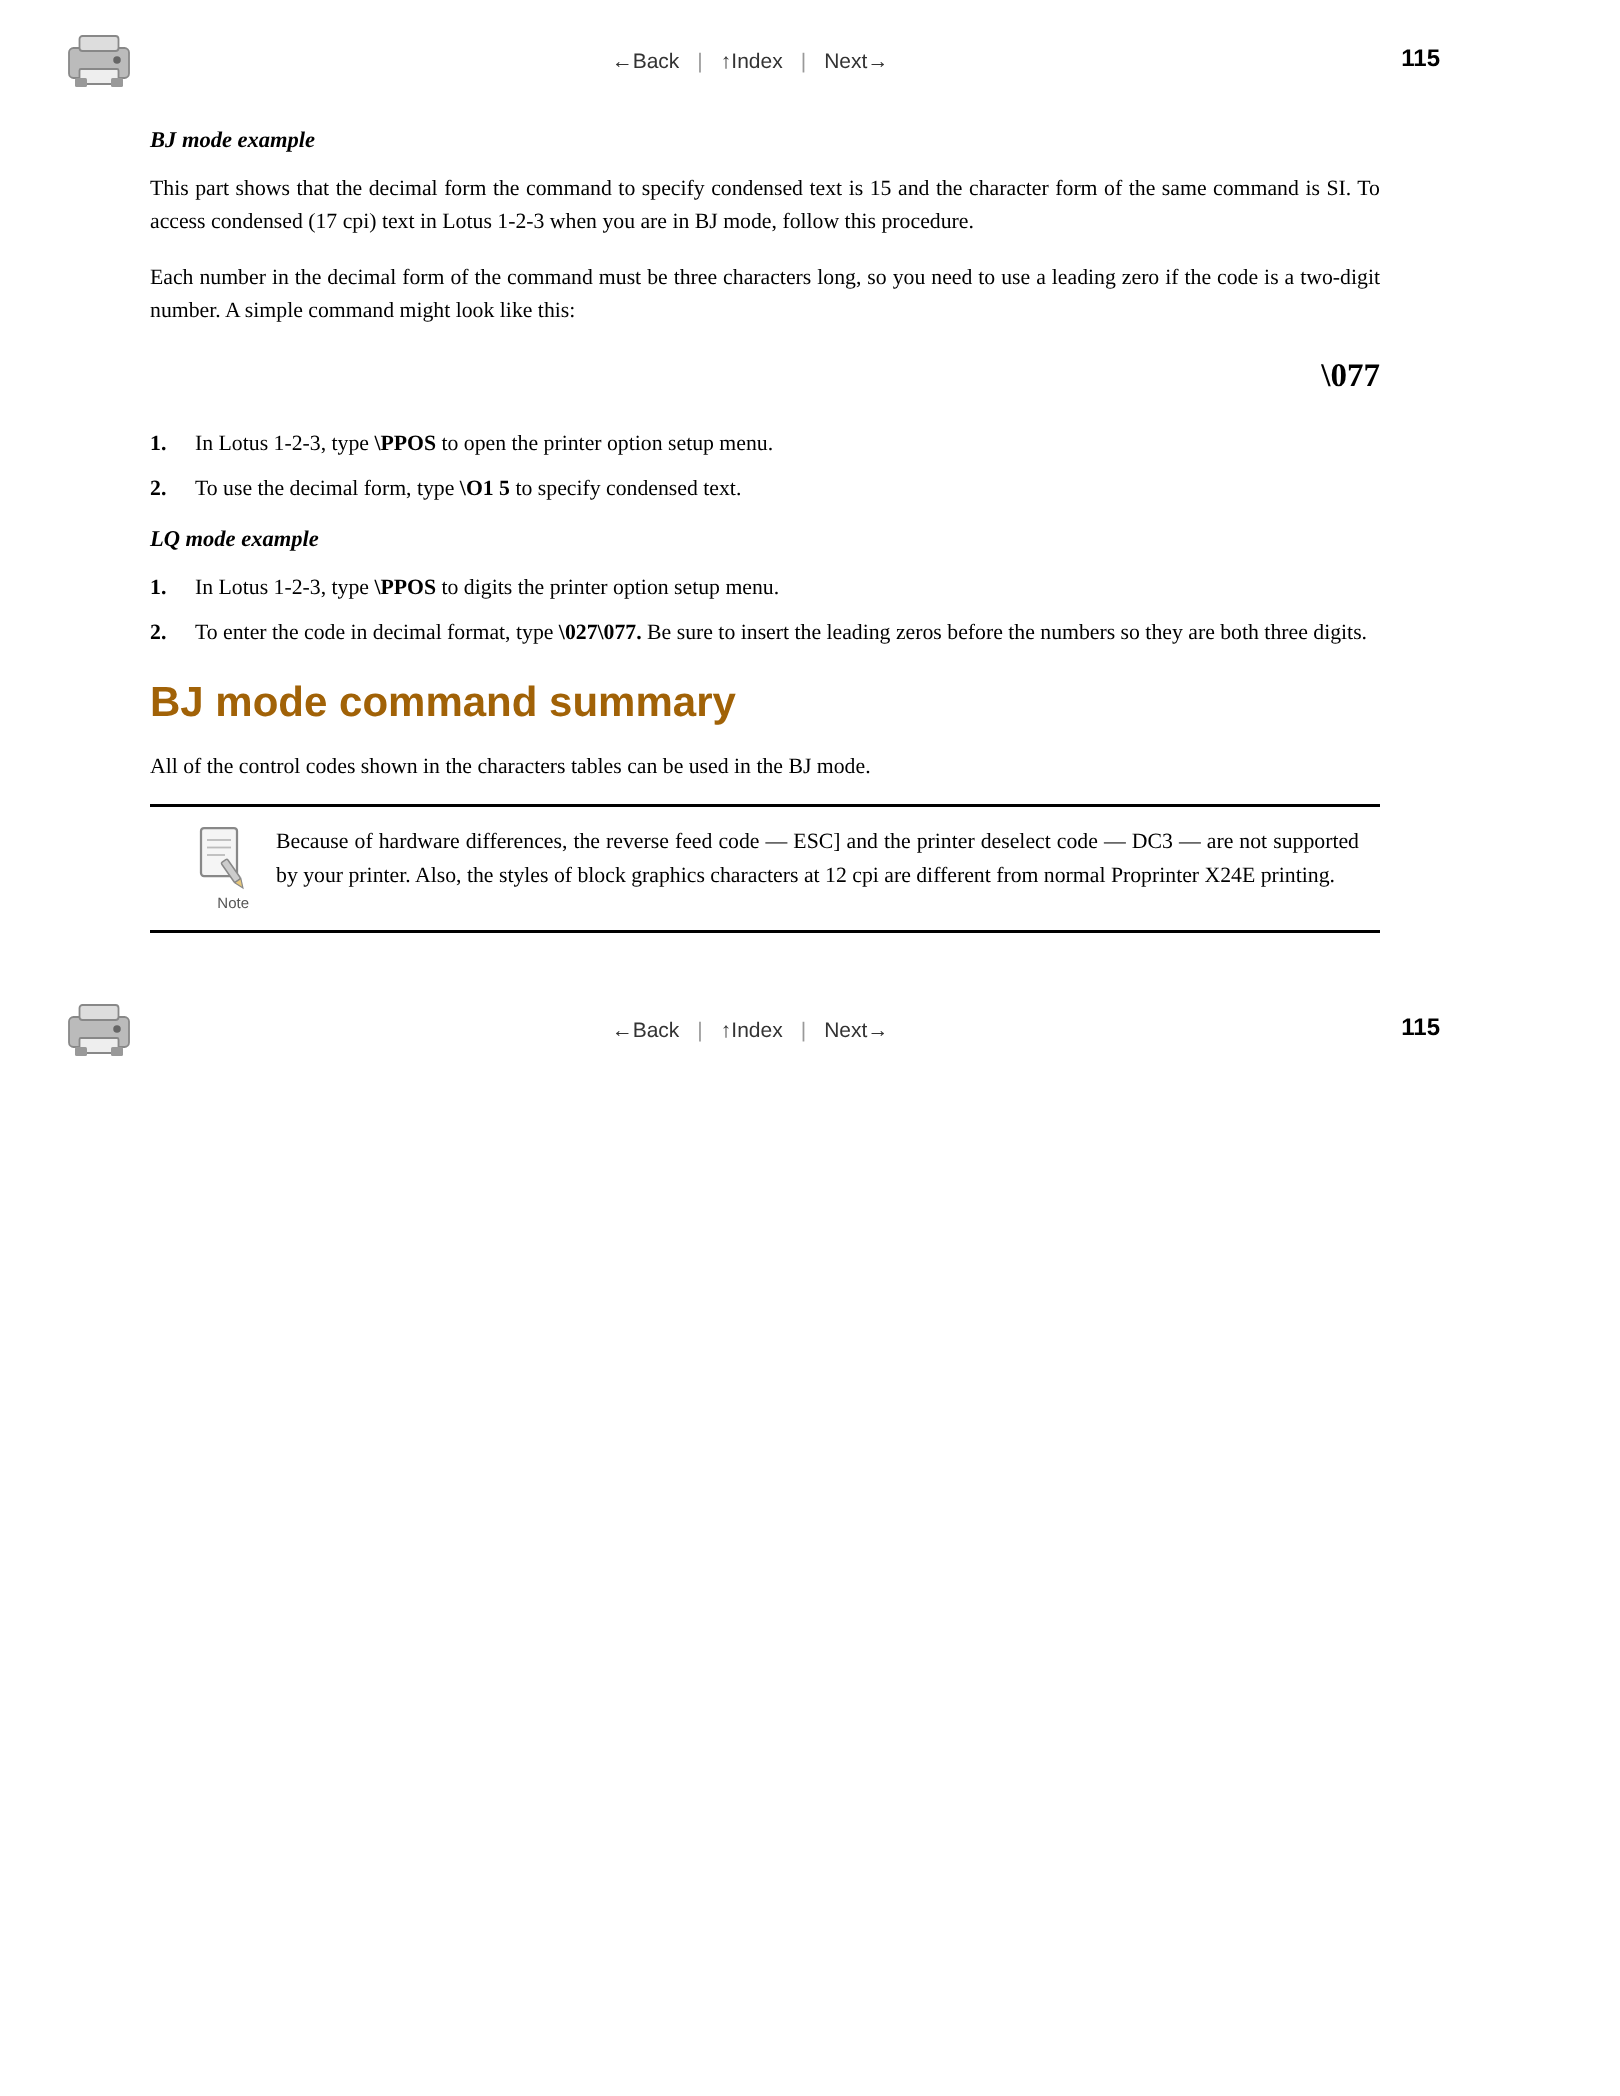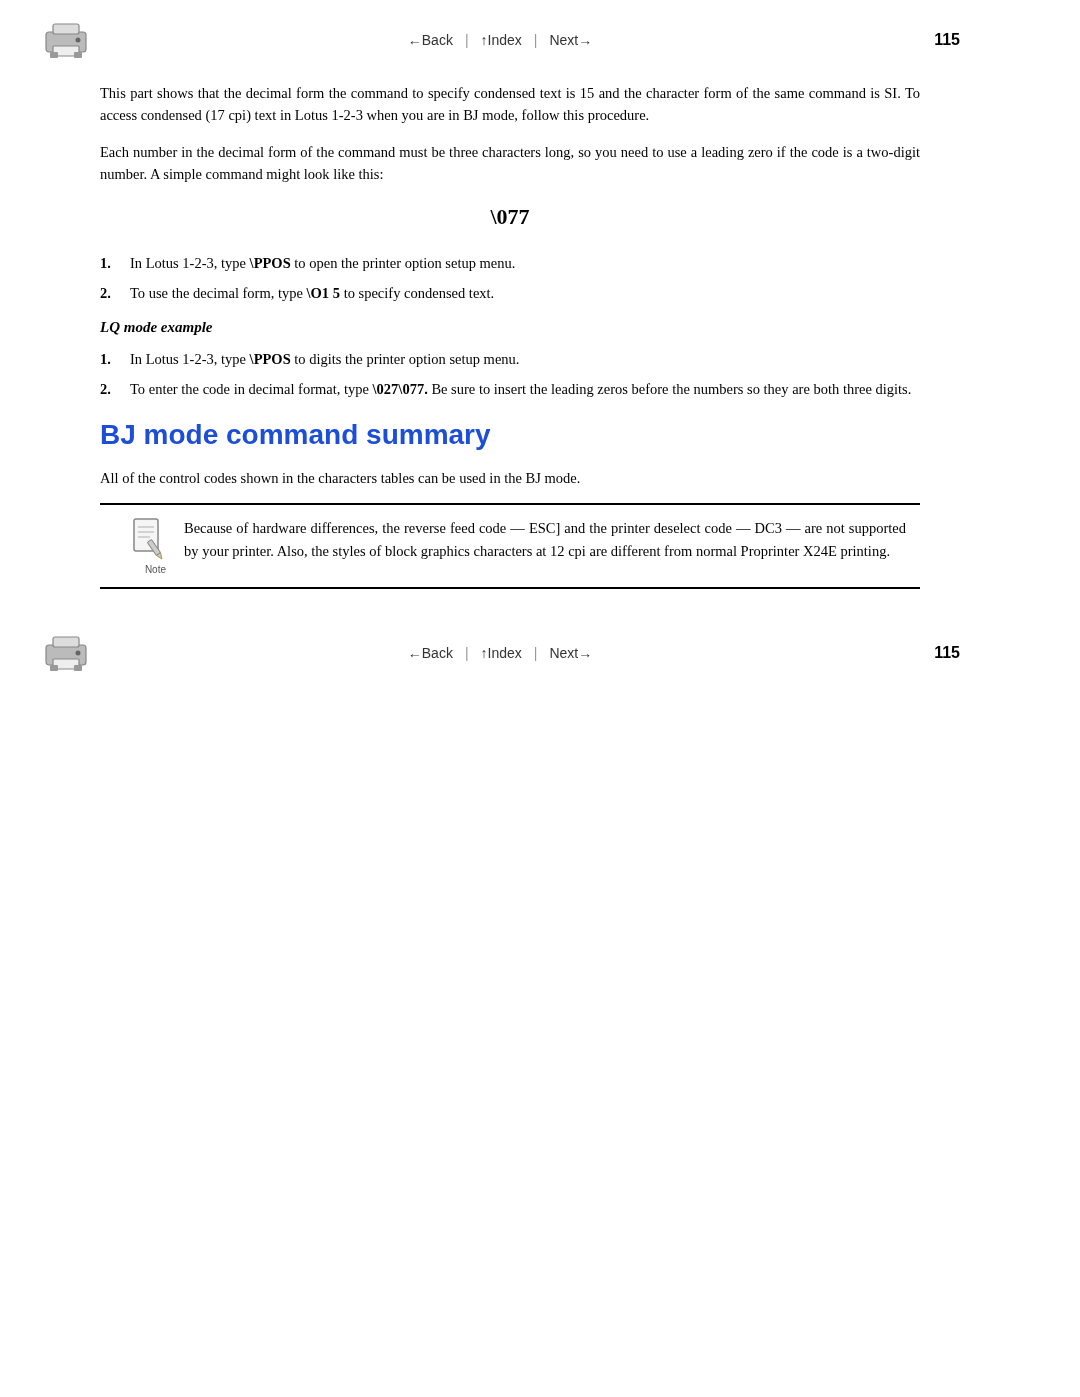--- a/index.html
+++ b/index.html
@@ -86,21 +86,21 @@
 
     .paragraph {
       font-size: 14.5px;
       line-height: 1.55;
       margin-bottom: 14px;
       text-align: justify;
     }
 
     
     .command-display {
-      text-align: center;
+      text-align: right;
       font-size: 22px;
       font-weight: bold;
       margin: 18px 0 22px 0;
       font-family: Times New Roman, Times, serif;
     }
 
     
     .numbered-list {
       list-style: none;
       margin: 0 0 14px 0;
@@ -123,21 +123,21 @@
 
     .list-content {
       flex: 1;
     }
 
     
     .main-heading {
       font-family: Arial, Helvetica, sans-serif;
       font-size: 28px;
       font-weight: bold;
-      color: #1d4ed8;
+      color: #a16207;
       margin: 18px 0 16px 0;
     }
 
     
     .note-box {
       border-top: 2px solid #000;
       border-bottom: 2px solid #000;
       padding: 12px 14px 12px 14px;
       display: flex;
       align-items: flex-start;
@@ -209,20 +209,21 @@
       <span class="nav-link">↑Index</span>
       <span style="margin: 0 6px; color:#999;">|</span>
       <span class="nav-link">Next→</span>
     </div>
 
     <div class="page-number-top">115</div>
   </div>
 
   <div class="content-area">
 
+    <div class="section-heading">BJ mode example</div>
 
     <p class="paragraph">This part shows that the decimal form the command to specify condensed text is 15 and the character form of the same command is SI. To access condensed (17 cpi) text in Lotus 1-2-3 when you are in BJ mode, follow this procedure.</p>
 
     <p class="paragraph">Each number in the decimal form of the command must be three characters long, so you need to use a leading zero if the code is a two-digit number. A simple command might look like this:</p>
 
     <div class="command-display">\077</div>
 
     <ol class="numbered-list">
       <li>
         <span class="list-number bold">1.</span>

